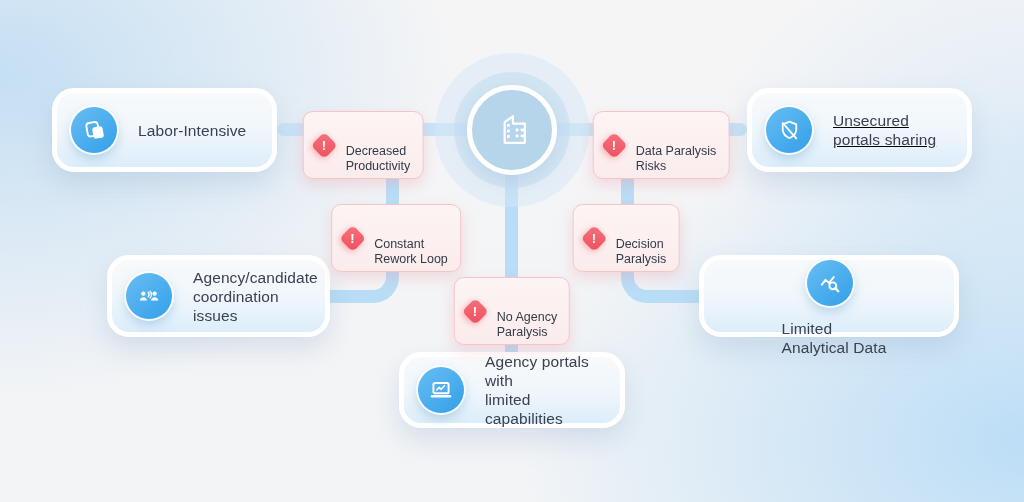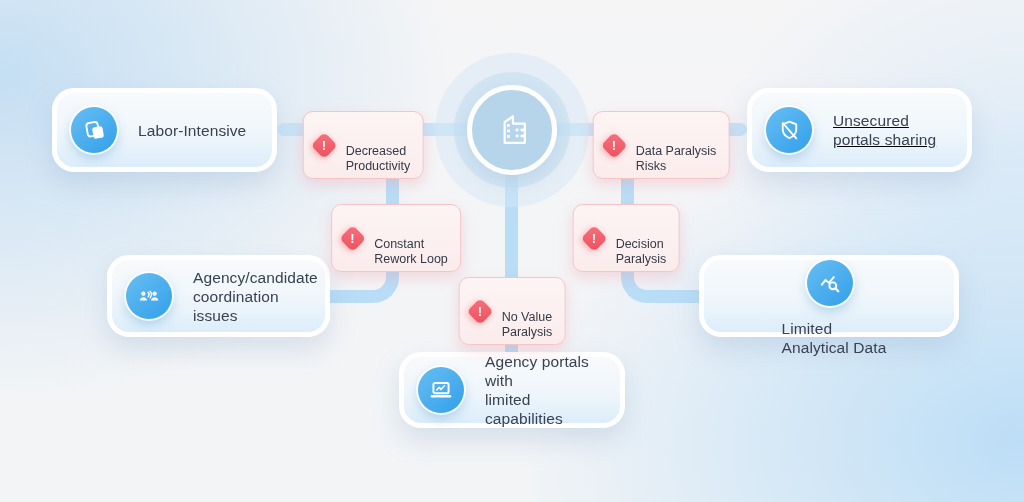--- a/index.html
+++ b/index.html
@@ -202,18 +202,18 @@
       <div>Decision</div>
       <div>Paralysis</div>
     </div>
   </div>
 
   <div class="badge badge-b4">
     <div class="badge-diamond">
         <span>!</span>
       </div>
     <div class="badge-text">
-      <div>No Value</div>
+      <div>No Agency</div>
       <div>Paralysis</div>
     </div>
   </div>
 
 </div>
 
 </body></html>

